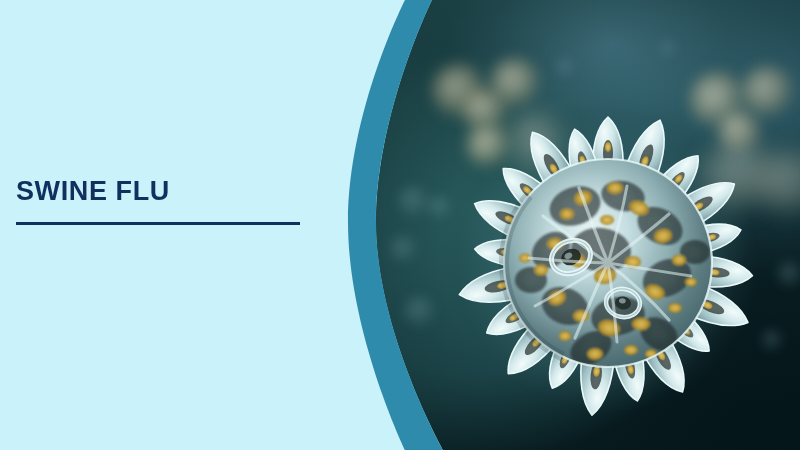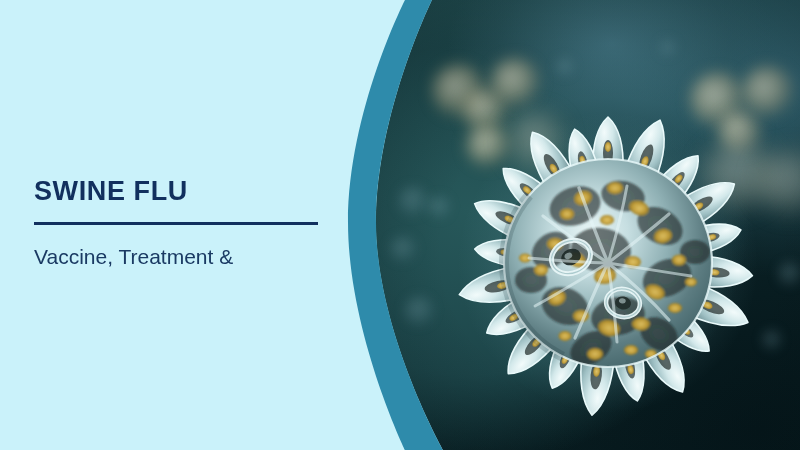--- a/index.html
+++ b/index.html
@@ -83,21 +83,21 @@
     top: 0;
     left: 0;
     width: 800px;
     height: 450px;
     pointer-events: none;
   }
 
   
   .text-block {
     position: absolute;
-    left: 34px;
+    left: 16px;
     top: 176px;
     width: 300px;
   }
   .title {
     margin: 0;
     font-size: 27px;
     line-height: 30px;
     font-weight: bold;
     letter-spacing: 0.6px;
     color: #11305e;
@@ -427,17 +427,17 @@
   </div>
 
   <svg class="teal-band" viewBox="0 0 800 450" xmlns="http://www.w3.org/2000/svg">
     <path d="M 405 0 L 432 0 C 432 0 376 114 376 222 C 376 330 443 450 443 450 L 405 450 C 405 450 348 332 348 222 C 348 112 405 0 405 0 Z" fill="#2E8BAB"></path>
   </svg>
 
   <div class="text-block">
     <h1 class="title">SWINE FLU</h1>
     <div class="rule"></div>
     <p class="subtitle">
-      <span>Vaccine, Treatment &amp;</span><br>
+      <br>
     </p>
   </div>
 
 </div>
 
 </body></html>

